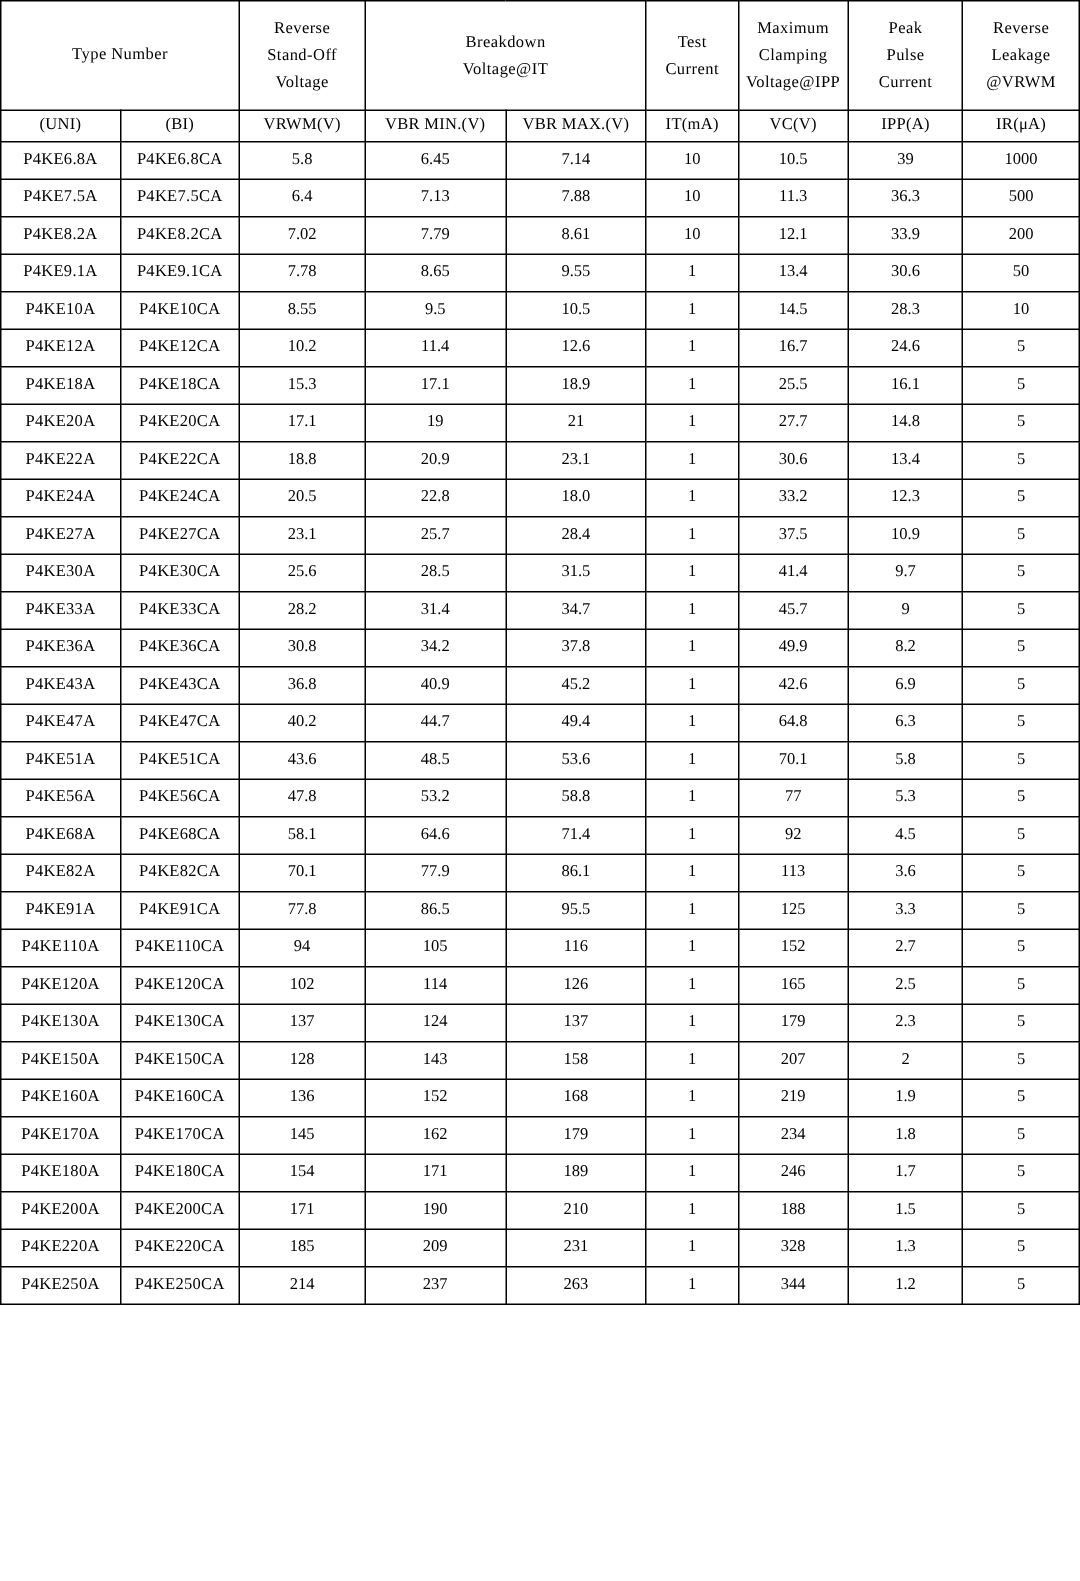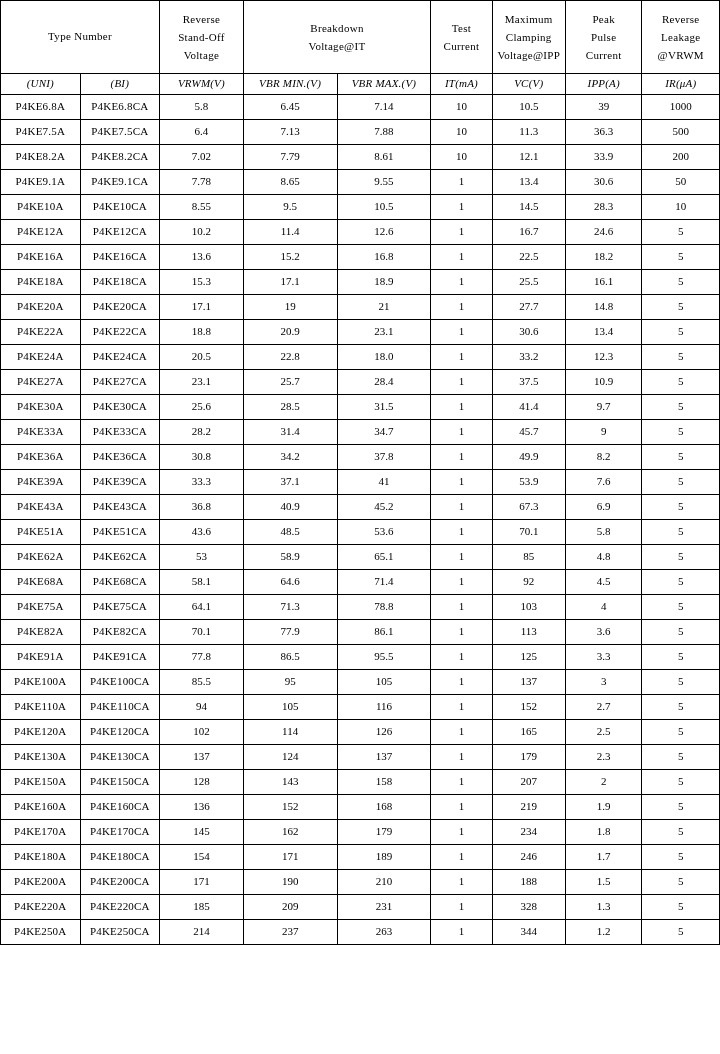--- a/index.html
+++ b/index.html
@@ -38,21 +38,20 @@
   }
   .hdr-line {
     display: block;
     line-height: 18px;
   }
   
   .subhdr td {
     height: 20px;
     font-size: 11px;
     letter-spacing: 0.2px;
-    font-style: italic;
   }
   
   tbody tr td {
     height: 24px;
     font-size: 11px;
   }
   td.typenum {
     letter-spacing: 0.2px;
   }
   
@@ -186,31 +185,20 @@
         <td class="typenum">P4KE12CA</td>
         <td>10.2</td>
         <td>11.4</td>
         <td>12.6</td>
         <td>1</td>
         <td>16.7</td>
         <td>24.6</td>
         <td>5</td>
       </tr>
       <tr>
-        <td class="typenum">P4KE16A</td>
-        <td class="typenum">P4KE16CA</td>
-        <td>13.6</td>
-        <td>15.2</td>
-        <td>16.8</td>
-        <td>1</td>
-        <td>22.5</td>
-        <td>18.2</td>
-        <td>5</td>
-      </tr>
-      <tr>
         <td class="typenum">P4KE18A</td>
         <td class="typenum">P4KE18CA</td>
         <td>15.3</td>
         <td>17.1</td>
         <td>18.9</td>
         <td>1</td>
         <td>25.5</td>
         <td>16.1</td>
         <td>5</td>
       </tr>
@@ -285,86 +273,75 @@
         <td class="typenum">P4KE36CA</td>
         <td>30.8</td>
         <td>34.2</td>
         <td>37.8</td>
         <td>1</td>
         <td>49.9</td>
         <td>8.2</td>
         <td>5</td>
       </tr>
       <tr>
-        <td class="typenum">P4KE39A</td>
-        <td class="typenum">P4KE39CA</td>
-        <td>33.3</td>
-        <td>37.1</td>
-        <td>41</td>
-        <td>1</td>
-        <td>53.9</td>
-        <td>7.6</td>
-        <td>5</td>
-      </tr>
-      <tr>
         <td class="typenum">P4KE43A</td>
         <td class="typenum">P4KE43CA</td>
         <td>36.8</td>
         <td>40.9</td>
         <td>45.2</td>
         <td>1</td>
-        <td>67.3</td>
+        <td>42.6</td>
         <td>6.9</td>
+        <td>5</td>
+      </tr>
+      <tr>
+        <td class="typenum">P4KE47A</td>
+        <td class="typenum">P4KE47CA</td>
+        <td>40.2</td>
+        <td>44.7</td>
+        <td>49.4</td>
+        <td>1</td>
+        <td>64.8</td>
+        <td>6.3</td>
         <td>5</td>
       </tr>
       <tr>
         <td class="typenum">P4KE51A</td>
         <td class="typenum">P4KE51CA</td>
         <td>43.6</td>
         <td>48.5</td>
         <td>53.6</td>
         <td>1</td>
         <td>70.1</td>
         <td>5.8</td>
         <td>5</td>
       </tr>
       <tr>
-        <td class="typenum">P4KE62A</td>
-        <td class="typenum">P4KE62CA</td>
-        <td>53</td>
-        <td>58.9</td>
-        <td>65.1</td>
-        <td>1</td>
-        <td>85</td>
-        <td>4.8</td>
+        <td class="typenum">P4KE56A</td>
+        <td class="typenum">P4KE56CA</td>
+        <td>47.8</td>
+        <td>53.2</td>
+        <td>58.8</td>
+        <td>1</td>
+        <td>77</td>
+        <td>5.3</td>
         <td>5</td>
       </tr>
       <tr>
         <td class="typenum">P4KE68A</td>
         <td class="typenum">P4KE68CA</td>
         <td>58.1</td>
         <td>64.6</td>
         <td>71.4</td>
         <td>1</td>
         <td>92</td>
         <td>4.5</td>
         <td>5</td>
       </tr>
       <tr>
-        <td class="typenum">P4KE75A</td>
-        <td class="typenum">P4KE75CA</td>
-        <td>64.1</td>
-        <td>71.3</td>
-        <td>78.8</td>
-        <td>1</td>
-        <td>103</td>
-        <td>4</td>
-        <td>5</td>
-      </tr>
-      <tr>
         <td class="typenum">P4KE82A</td>
         <td class="typenum">P4KE82CA</td>
         <td>70.1</td>
         <td>77.9</td>
         <td>86.1</td>
         <td>1</td>
         <td>113</td>
         <td>3.6</td>
         <td>5</td>
       </tr>
@@ -373,31 +350,20 @@
         <td class="typenum">P4KE91CA</td>
         <td>77.8</td>
         <td>86.5</td>
         <td>95.5</td>
         <td>1</td>
         <td>125</td>
         <td>3.3</td>
         <td>5</td>
       </tr>
       <tr>
-        <td class="typenum">P4KE100A</td>
-        <td class="typenum">P4KE100CA</td>
-        <td>85.5</td>
-        <td>95</td>
-        <td>105</td>
-        <td>1</td>
-        <td>137</td>
-        <td>3</td>
-        <td>5</td>
-      </tr>
-      <tr>
         <td class="typenum">P4KE110A</td>
         <td class="typenum">P4KE110CA</td>
         <td>94</td>
         <td>105</td>
         <td>116</td>
         <td>1</td>
         <td>152</td>
         <td>2.7</td>
         <td>5</td>
       </tr>

